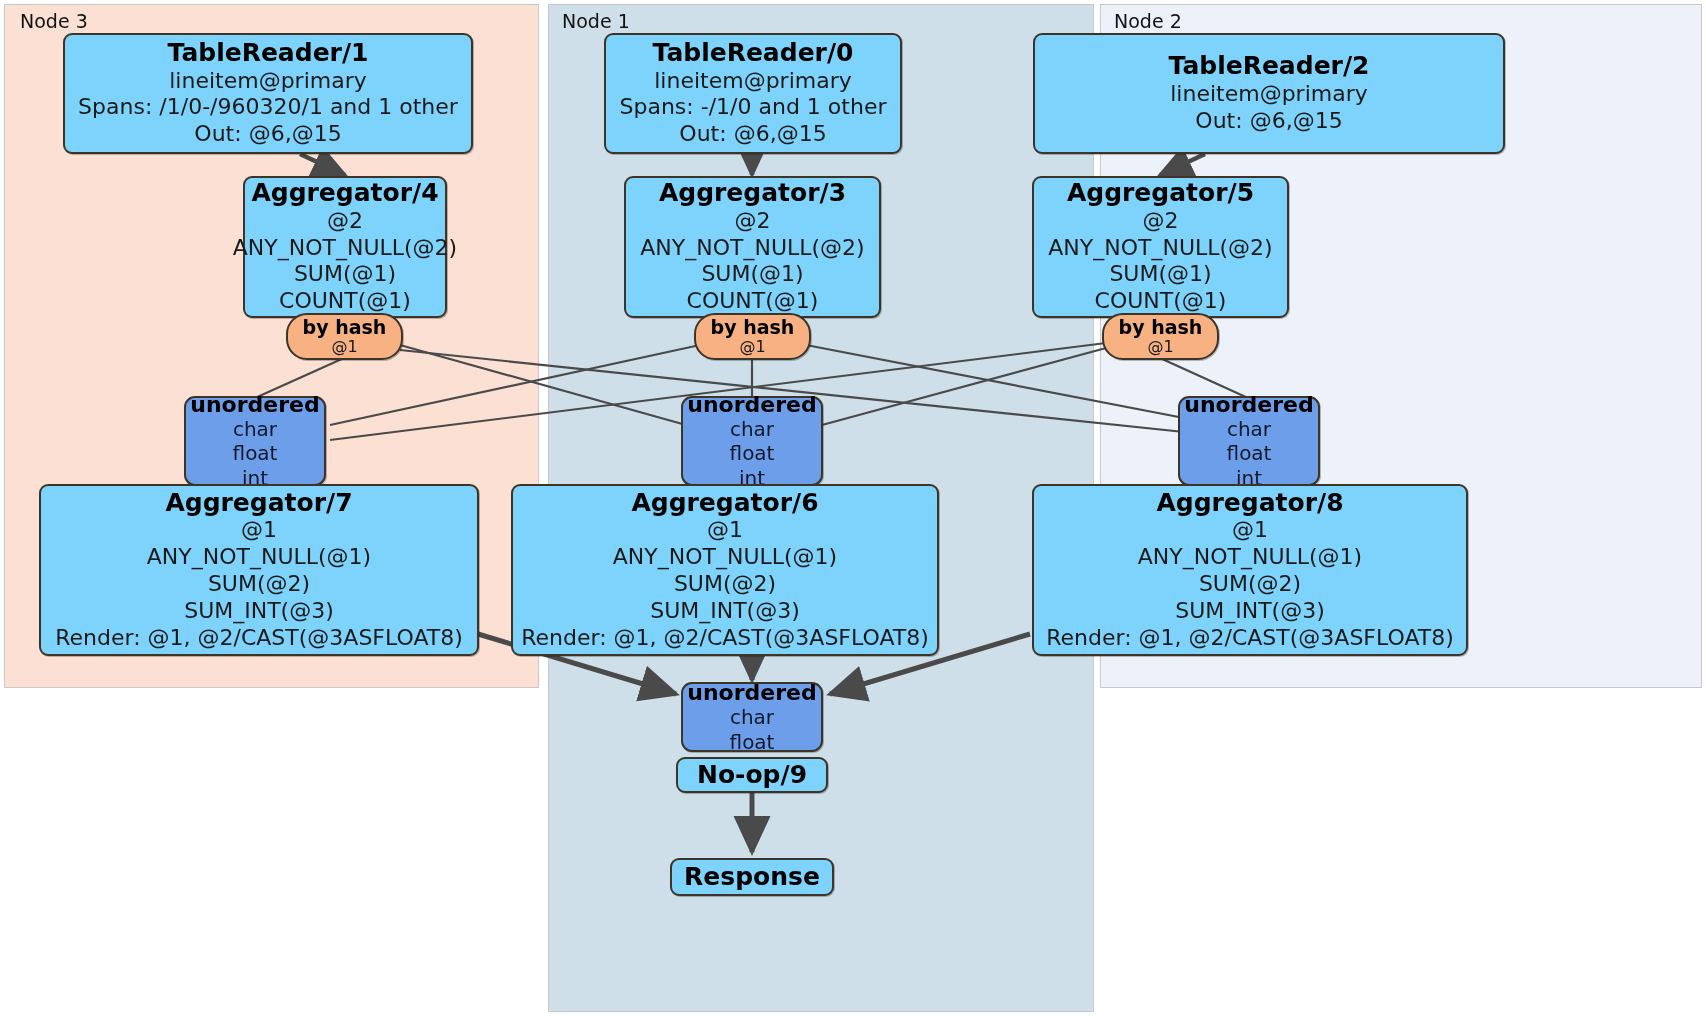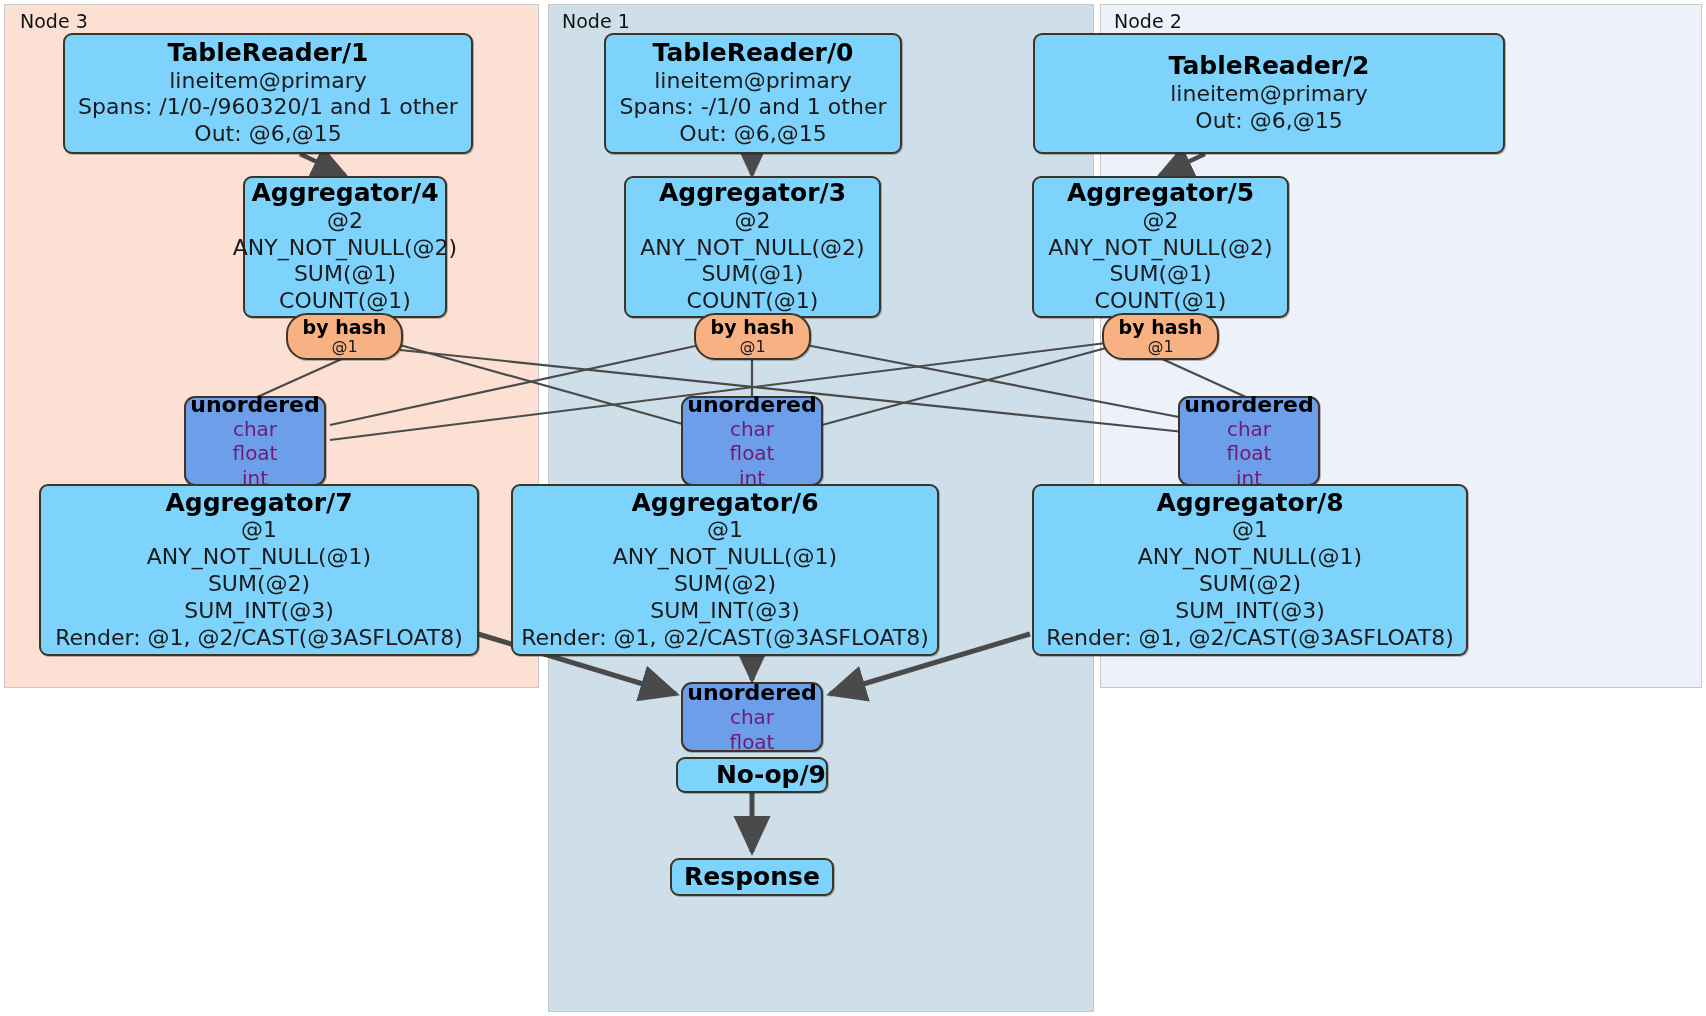--- a/index.html
+++ b/index.html
@@ -33,21 +33,21 @@
   .proc .line{font-size:22px;color:#1a1a1a;line-height:1.22;}
 
   .router{background:#f7b183;border:2px solid #3d3428;border-radius:21px;
           box-shadow:1px 1px 0 rgba(0,0,0,.25);}
   .router .title{font-weight:bold;font-size:19px;color:#000;line-height:1.1;}
   .router .line{font-size:16px;color:#1a1a1a;line-height:1.15;}
 
   .sync{background:#6d9eea;border:2px solid #3d3428;border-radius:11px;
         box-shadow:1px 1px 0 rgba(0,0,0,.25);}
   .sync .title{font-weight:bold;font-size:22px;color:#000;line-height:1.15;}
-  .sync .line{font-size:20px;color:#701a75;line-height:1.22;}
+  .sync .line{font-size:20px;color:#0f172a;line-height:1.22;}
 
   .small-proc .title{font-size:25px;}
 </style>
 </head>
 <body>
 
 <div id="stage">
 
   <div class="panel" id="panel-node3"></div>
   <div class="panel" id="panel-node1"></div>
@@ -196,21 +196,21 @@
     <div class="line">SUM_INT(@3)</div>
     <div class="line">Render: @1, @2/CAST(@3ASFLOAT8)</div>
   </div>
 
   <div class="node sync" style="left:681px;top:682px;width:142px;height:70px;">
     <div class="title">unordered</div>
     <div class="line">char</div>
     <div class="line">float</div>
   </div>
 
-  <div class="node proc small-proc" style="left:676px;top:757px;width:152px;height:36px;align-items:flex-end;">
+  <div class="node proc small-proc" style="left:676px;top:757px;width:152px;height:36px;">
     <div class="title">No-op/9</div>
   </div>
 
   <div class="node proc small-proc" style="left:670px;top:858px;width:164px;height:38px;">
     <div class="title">Response</div>
   </div>
 
 </div>
 
 </body></html>

